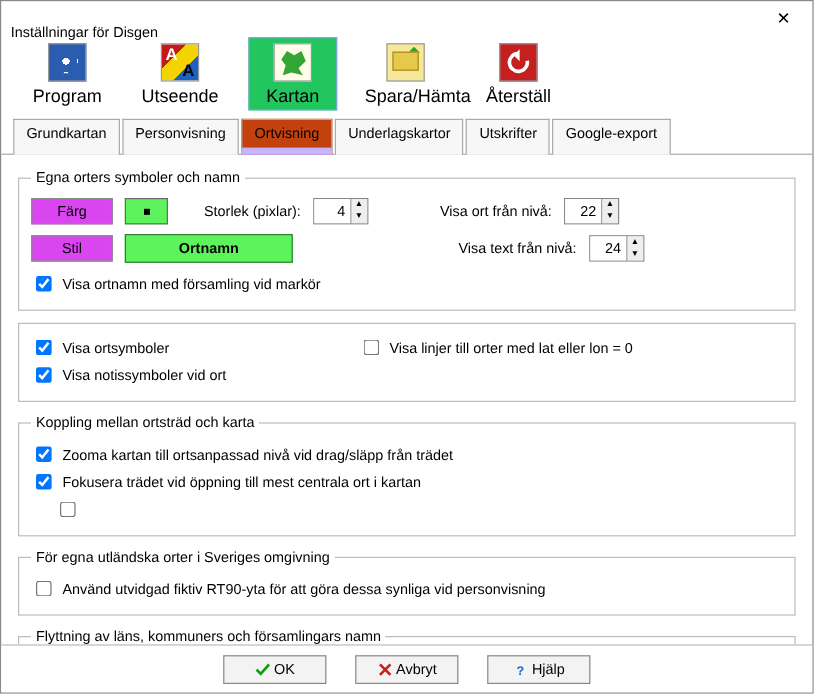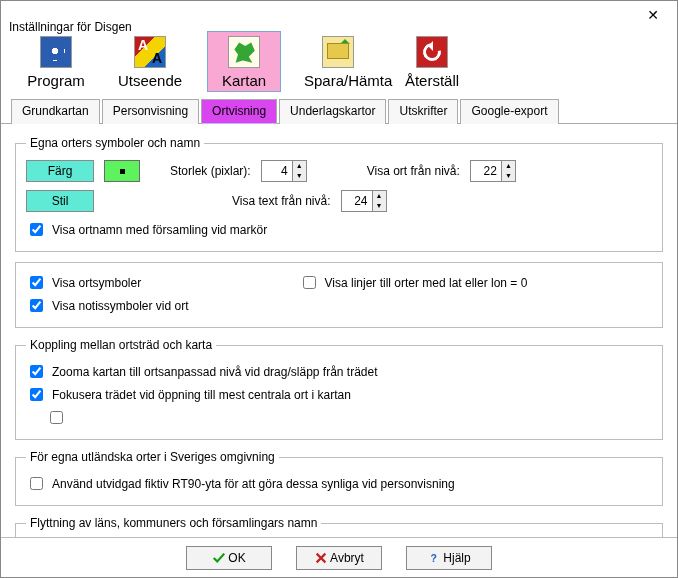--- a/index.html
+++ b/index.html
@@ -2,31 +2,31 @@
 <html><head>
 <meta charset="utf-8">
 <style>
   * { box-sizing: border-box; font-family: "Segoe UI", Tahoma, sans-serif; font-size: 12px; }
   body { margin: 0; background: #fff; width: 678px; height: 578px; overflow: hidden; border: 1px solid #888; position: relative; }
   .titlebar { display: flex; align-items: center; justify-content: space-between; height: 28px; padding: 0 8px; }
   .titlebar .title { font-size: 12px; margin-top: 24px; }
   .titlebar .close { width: 32px; text-align: center; font-size: 14px; cursor: default; }
   .toolbar { display: flex; gap: 20px; padding: 2px 18px 6px 18px; }
   .tool { width: 74px; text-align: center; padding: 4px 2px 2px 2px; border: 1px solid transparent; }
-  .tool.active { border: 1px solid #7aa7d8; background: #f9a8d4; }
+  .tool.active { border: 1px solid #7aa7d8; background: #22c55e; }
   .tool .iconbox { width: 32px; height: 32px; margin: 0 auto 4px auto; border: 1px solid #999; position: relative; }
   .tool .lbl { font-size: 15px; }
   .tabstrip { display: flex; padding-left: 10px; border-bottom: 1px solid #aaa; }
   .tab { padding: 4px 10px 5px 10px; border: 1px solid #aaa; border-bottom: none; margin-right: 2px; background: #f7f7f7; position: relative; top: 1px; }
-  .tab.active { background: #d946ef; border-bottom: 1px solid #c4b5fd; }
+  .tab.active { background: #c2410c; border-bottom: 6px solid #c4b5fd; }
   .pane { padding: 12px 14px 8px 14px; }
   fieldset { border: 1px solid #bcbcbc; margin: 0 0 10px 0; padding: 10px 10px 8px 10px; }
   legend { padding: 0 4px; font-size: 12px; }
   .row { display: flex; align-items: center; gap: 10px; margin-bottom: 8px; flex-wrap: wrap; }
-  .btn { border: 1px solid #8a8a8a; background: #5eead4; padding: 3px 0; width: 68px; text-align: center; }
+  .btn { border: 1px solid #8a8a8a; background: #d946ef; padding: 3px 0; width: 68px; text-align: center; }
   .swatch { width: 36px; height: 22px; border: 1px solid #6a6a6a; display: flex; align-items: center; justify-content: center; }
   .swatch .dot { width: 5px; height: 5px; background: #000; }
   .ortnamn-btn { width: 140px; height: 24px; border: 1px solid #2e7d32; background: #5cf35c; color: #000; font-weight: bold; text-align: center; line-height: 22px; }
   .spin { display: inline-flex; border: 1px solid #888; height: 22px; }
   .spin input { width: 30px; border: none; text-align: right; padding: 0 4px; font-size: 12px; }
   .spin .arrows { width: 14px; display: flex; flex-direction: column; border-left: 1px solid #888; }
   .spin .arrows div { flex: 1; font-size: 7px; line-height: 9px; text-align: center; background: #eee; }
   .chk { display: flex; align-items: center; gap: 6px; margin-bottom: 4px; }
   .chk input { width: 13px; height: 13px; }
   .indent { margin-left: 20px; }
@@ -114,20 +114,21 @@
       <div class="spin">
         <input value="22" style="">
         <div class="arrows">
             <div>▲</div>
             <div>▼</div>
           </div>
       </div>
     </div>
     <div class="row">
       <div class="btn">Stil</div>
+      <div class="ortnamn-btn">Ortnamn</div>
       <div style="flex:0 0 118px"></div>
       <label>Visa text från nivå:</label>
       <div class="spin">
         <input value="24" style="">
         <div class="arrows">
             <div>▲</div>
             <div>▼</div>
           </div>
       </div>
     </div>

